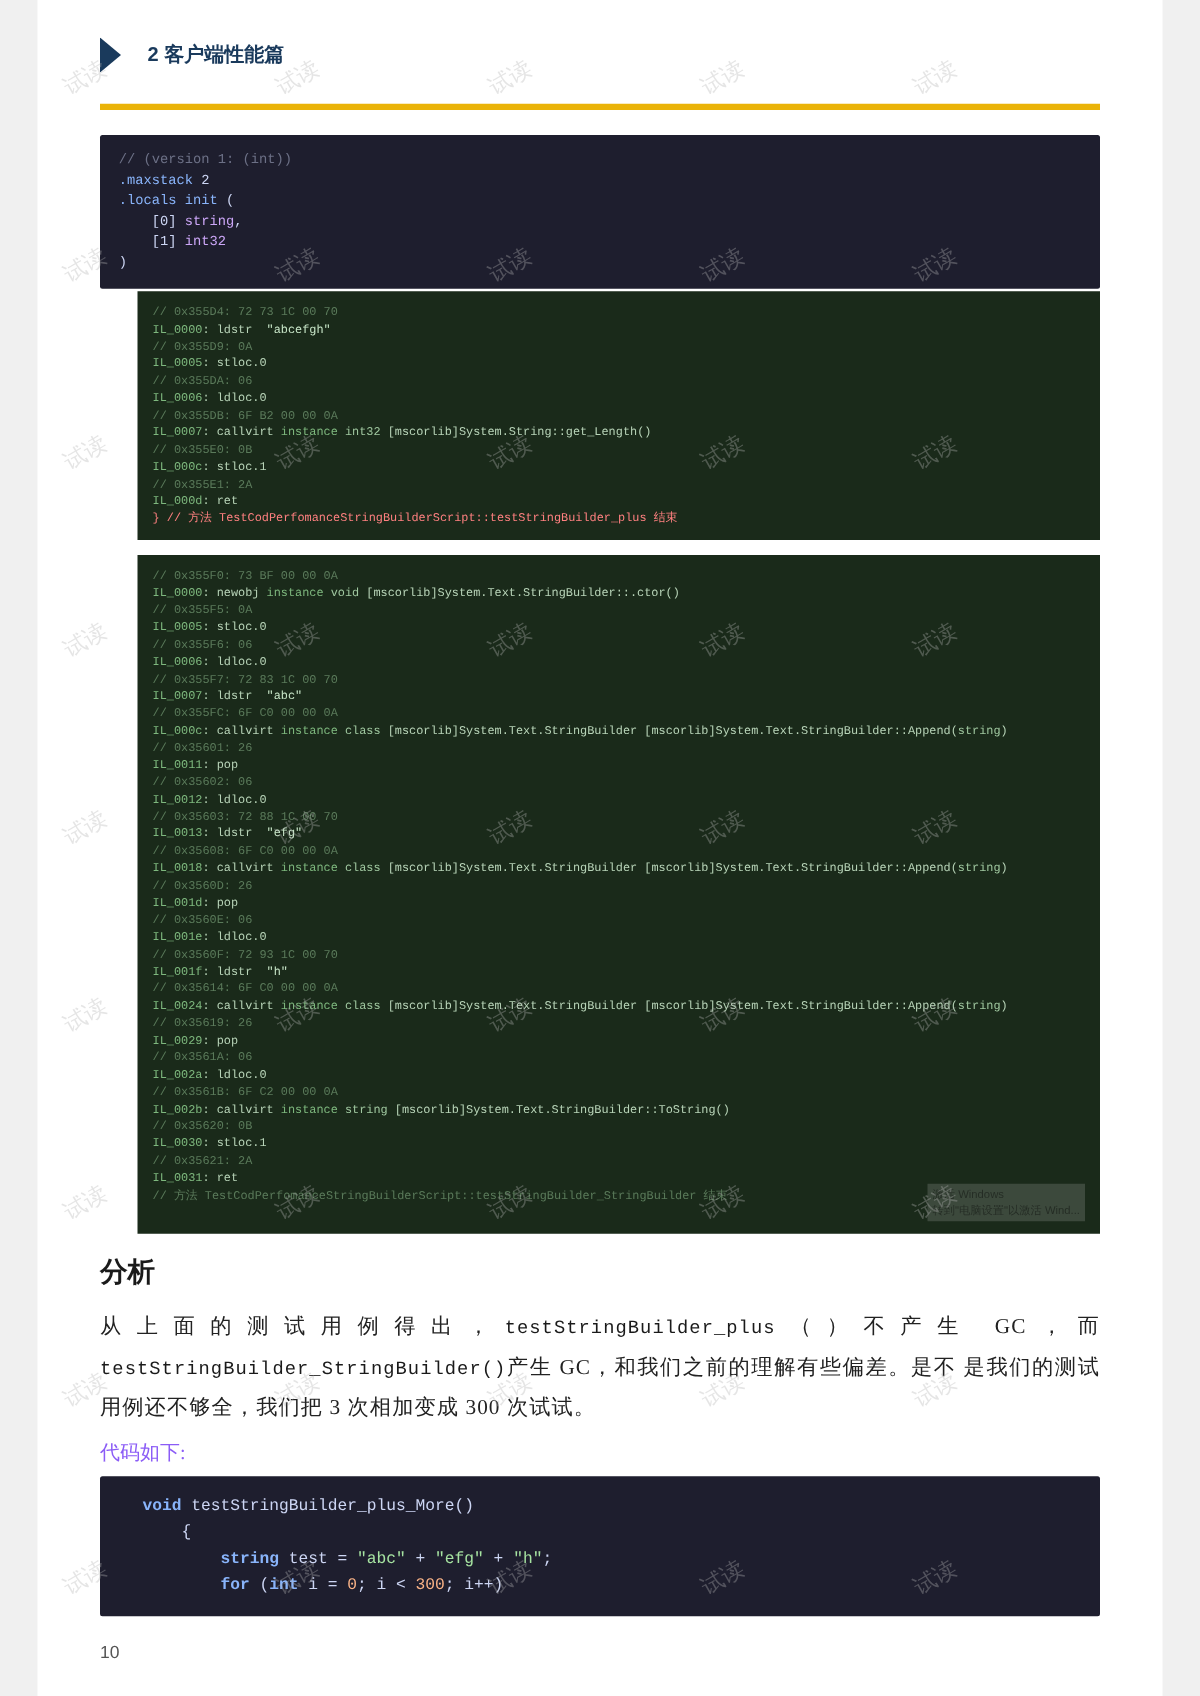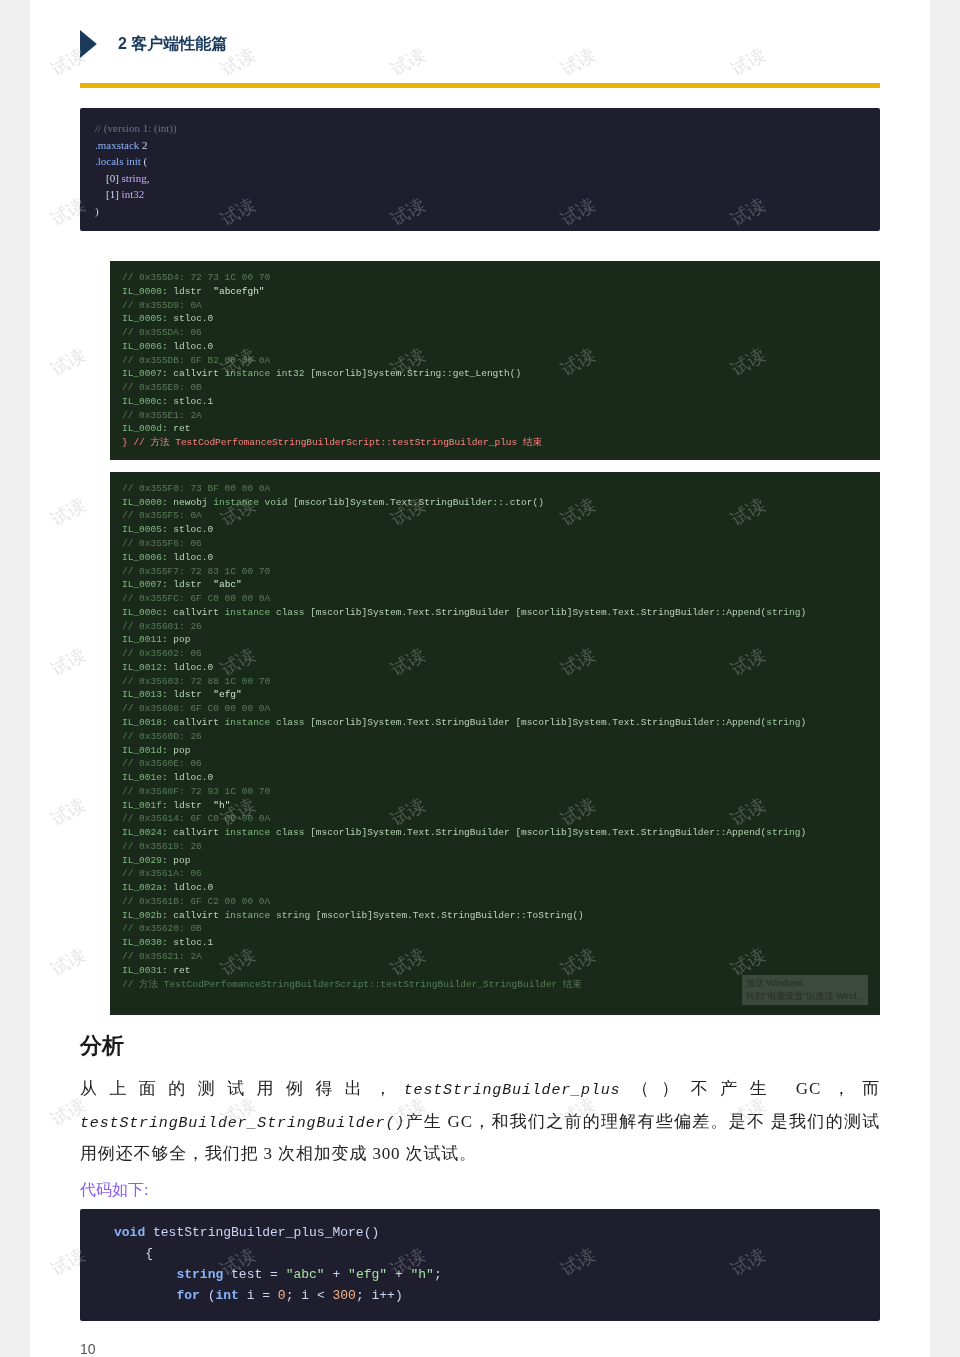--- a/index.html
+++ b/index.html
@@ -59,25 +59,25 @@
       font-size: 16px;
       font-weight: bold;
       color: #1a3a5c;
       font-family: 'SimHei', 'Arial', sans-serif;
     }
 
     
     .code-block {
       background: #1e1e2e;
       color: #cdd6f4;
-      font-family: Liberation Serif, serif;
+      font-family: Liberation Mono, monospace;
       font-size: 11px;
       line-height: 1.5;
       padding: 12px 15px;
-      margin-bottom: 30px;
+      margin-bottom: 2px;
       border-radius: 2px;
       white-space: pre;
       overflow-x: auto;
     }
 
     .code-block .kw { color: #89b4fa; }
     .code-block .cmt { color: #6c7086; }
     .code-block .type { color: #cba6f7; }
 
     
@@ -126,21 +126,20 @@
       color: #8b5cf6;
       font-family: 'SimSun', serif;
       margin-bottom: 8px;
     }
 
     
     .inline-code {
       font-family: 'Courier New', monospace;
       font-size: 15px;
       color: #1a1a1a;
-      font-style: italic;
     }
 
     
     .syntax-block {
       background: #1e1e2e;
       color: #cdd6f4;
       font-family: 'Courier New', Consolas, monospace;
       font-size: 13px;
       line-height: 1.6;
       padding: 14px 34px;

